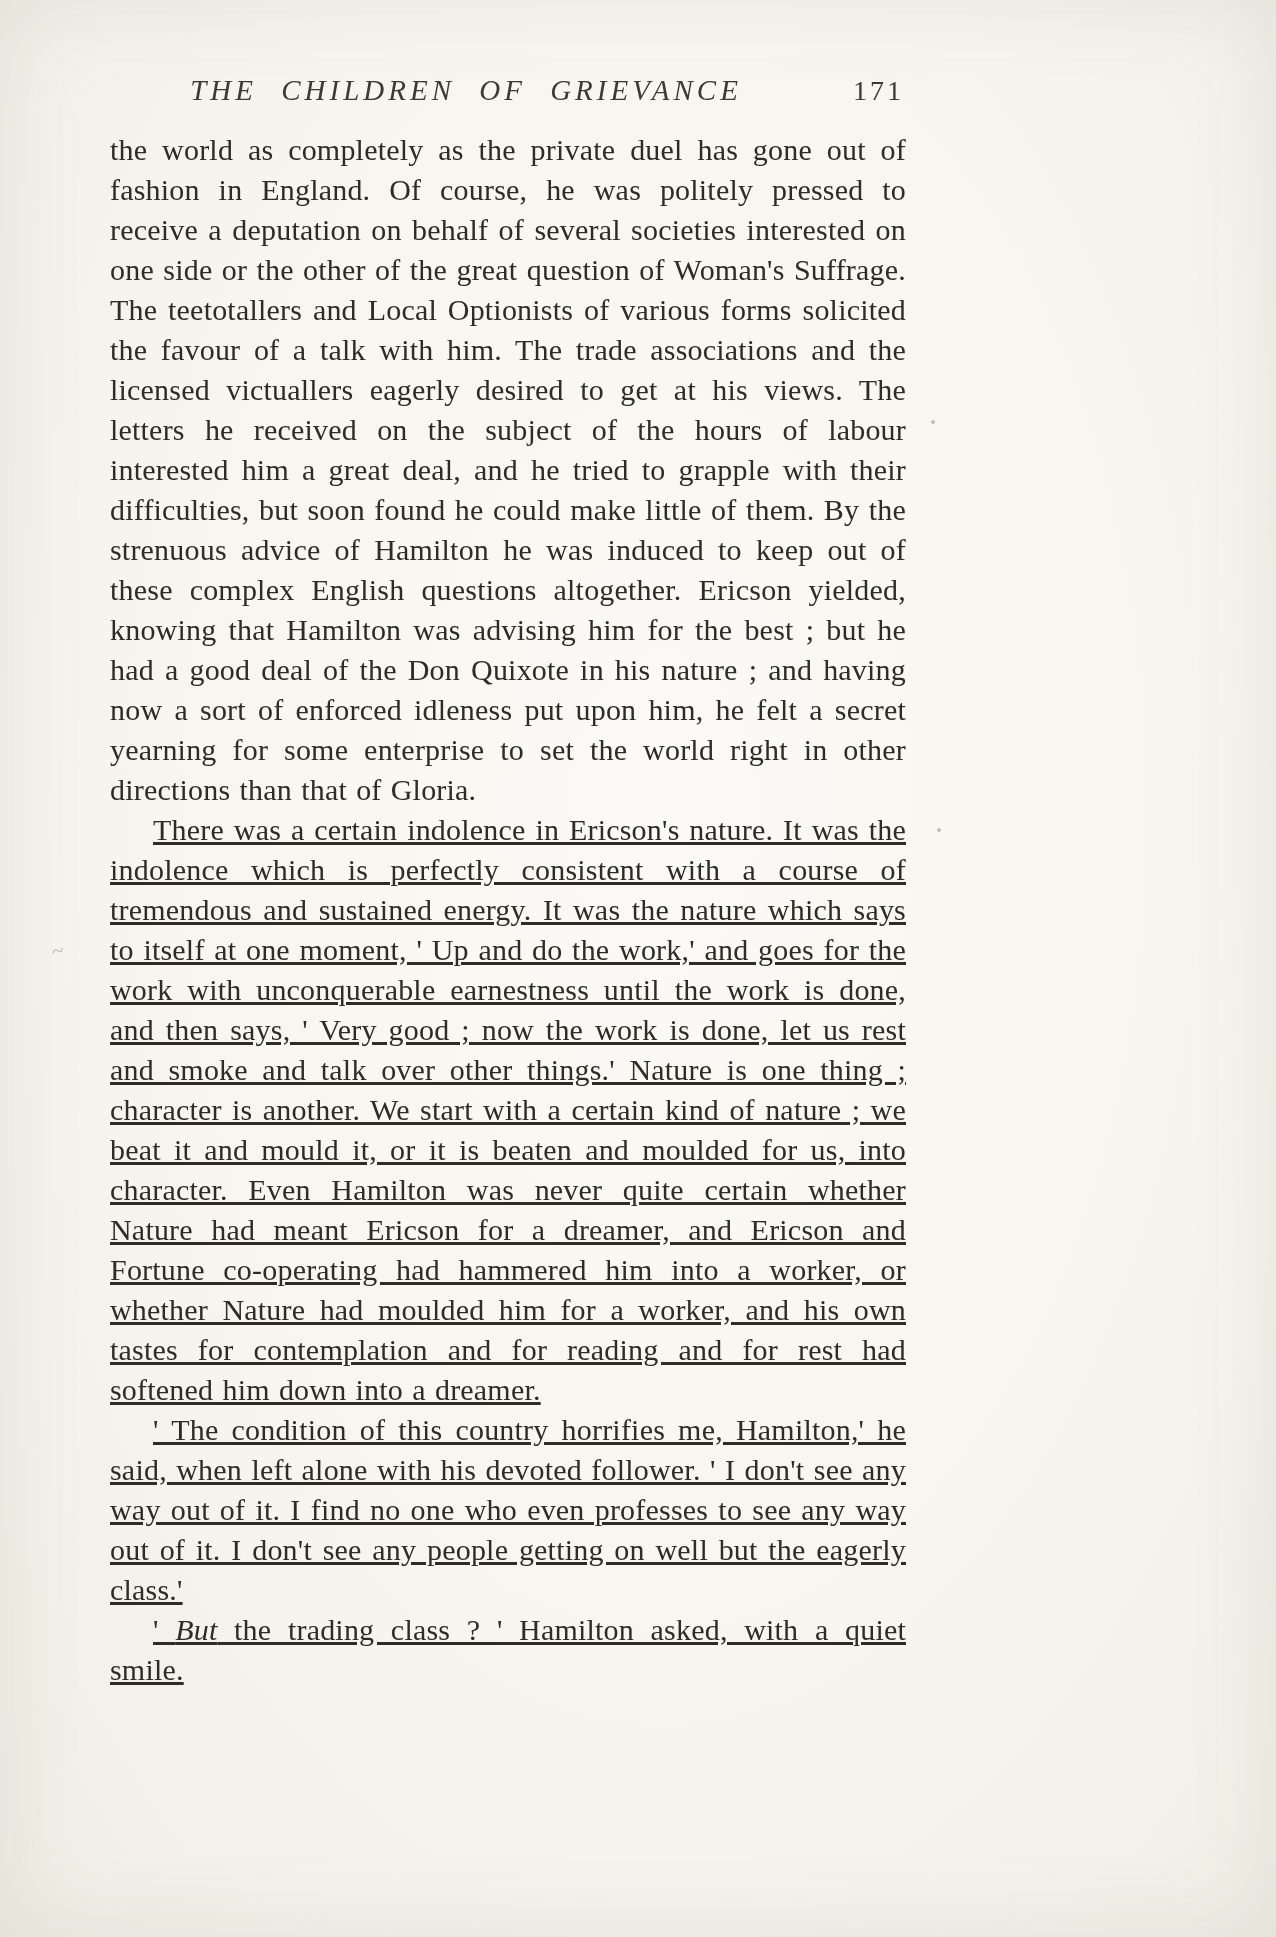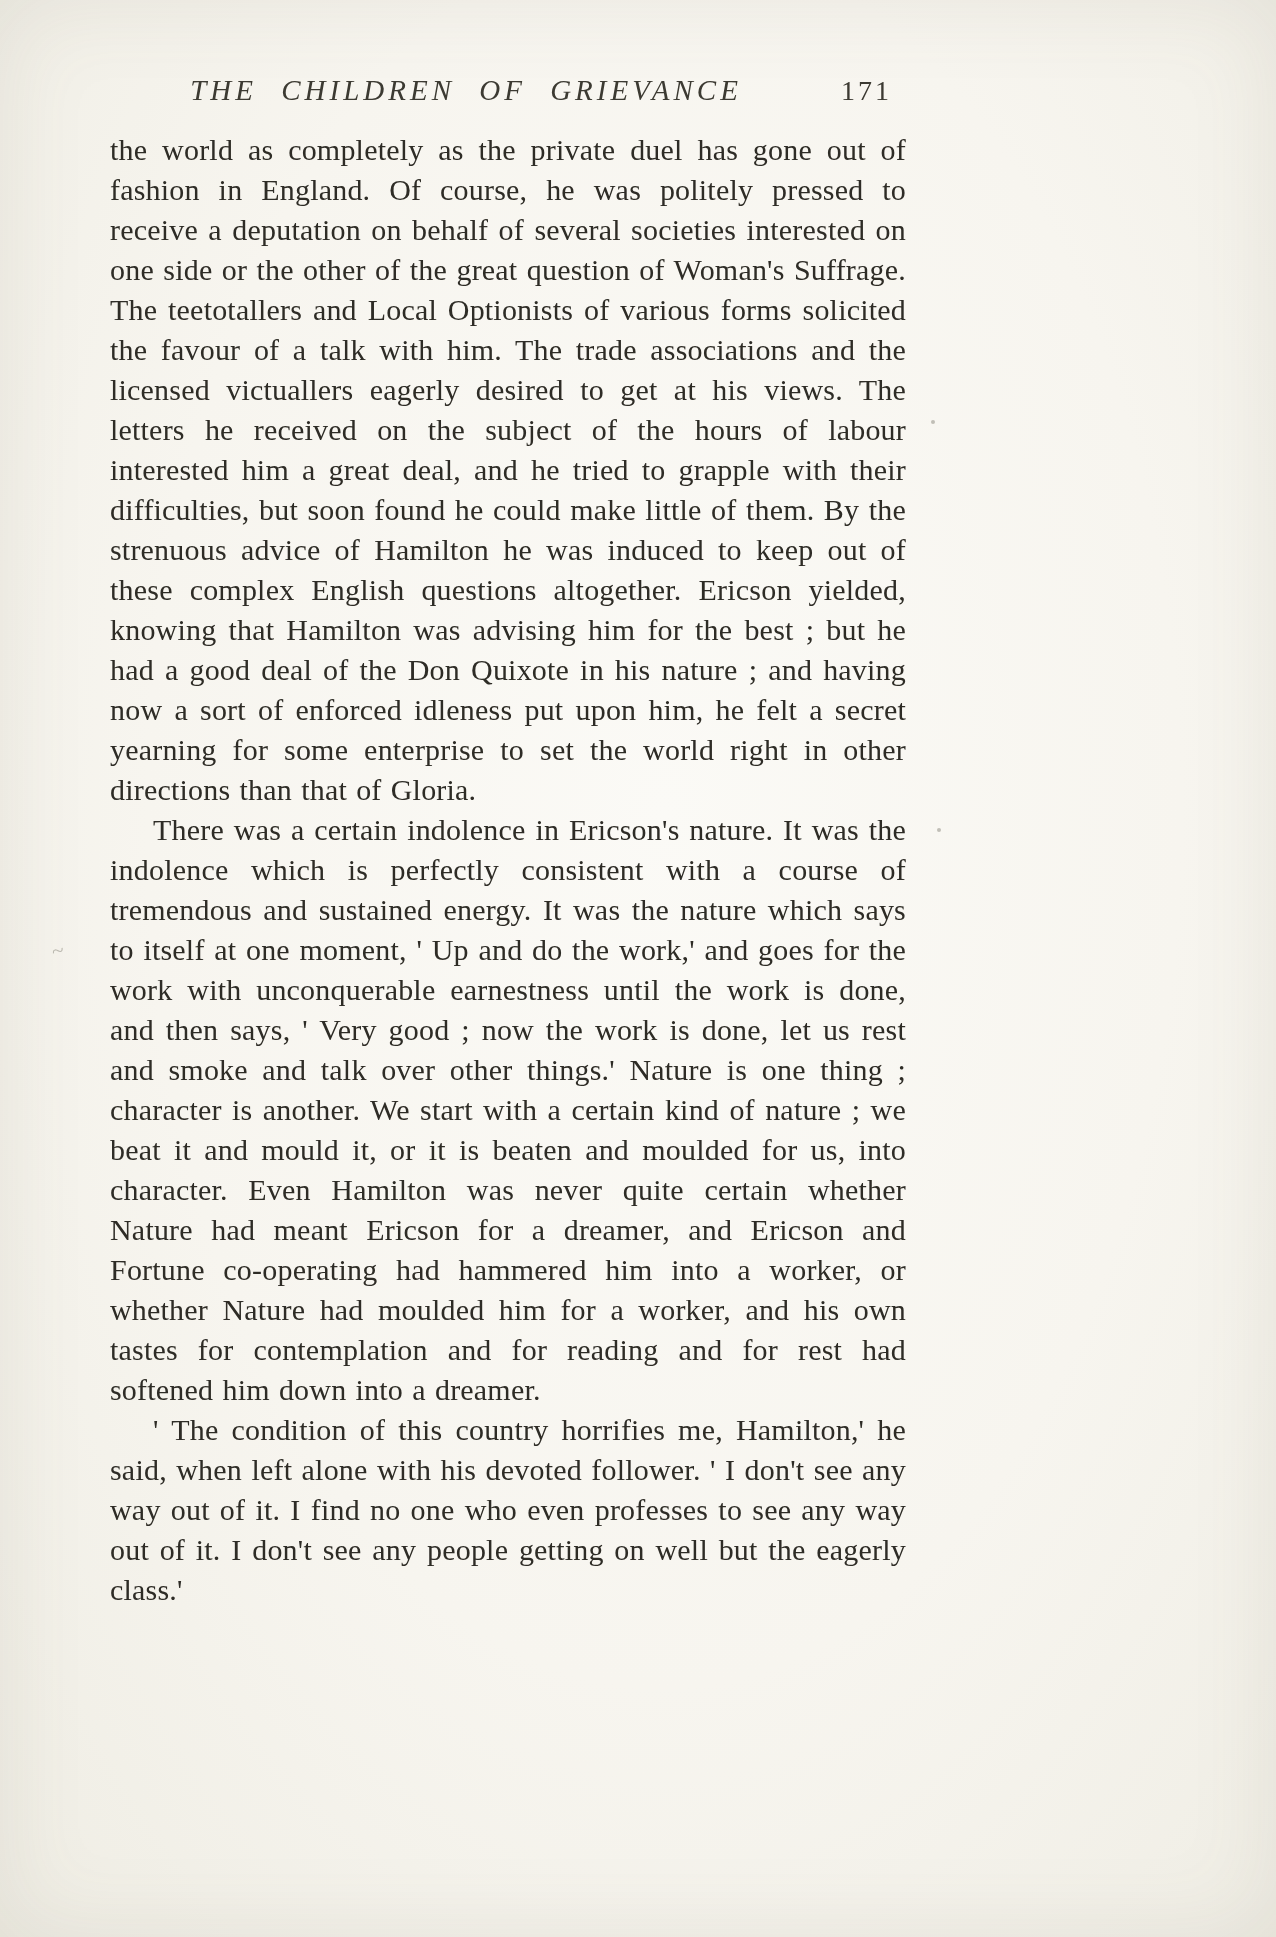--- a/index.html
+++ b/index.html
@@ -37,41 +37,42 @@
     font-style:italic;
     font-size:29px;
     letter-spacing:4px;
     word-spacing:13px;
     color:var(--ink-soft);
     white-space:nowrap;
     padding-right:60px; 
   }
   .page-number{
     position:absolute;
-    right:14px;
+    right:2px;
     top:1px;
     font-size:28px;
     letter-spacing:3px;
     font-style:normal;
     color:var(--ink-soft);
   }
   .body-text{
     margin-top:12px;
     font-size:30px;
     line-height:40px;
     text-align:justify;
     letter-spacing:0.2px;
     word-spacing:1.5px;
     margin-left:24px;
   }
   .body-text p{
     margin:0;
   }
   .body-text p.indent{
     text-indent:43px;
+    text-decoration:underline;
   }
   .body-text i{
     font-style:italic;
   }
   
   .artifact{
     position:absolute;
     color:#8f8d82;
     pointer-events:none;
   }
@@ -99,19 +100,20 @@
 <div class="page">
   <div class="column">
     <header class="page-header">
       <span class="running-title">THE CHILDREN OF GRIEVANCE</span>
       <span class="page-number">171</span>
     </header>
     <main class="body-text">
         <p class=""><span>the world as completely as the private duel has gone out of fashion in England.  Of course, he was politely pressed to receive a deputation on behalf of several societies interested on one side or the other of the great question of Woman's Suffrage.  The teetotallers and Local Optionists of various forms solicited the favour of a talk with him.  The trade associations and the licensed victuallers eagerly desired to get at his views.  The letters he received on the subject of the hours of labour interested him a great deal, and he tried to grapple with their difficulties, but soon found he could make little of them.  By the strenuous advice of Hamilton he was induced to keep out of these complex English questions altogether.  Ericson yielded, knowing that Hamilton was advising him for the best ; but he had a good deal of the Don Quixote in his nature ; and having now a sort of enforced idleness put upon him, he felt a secret yearning for some enterprise to set the world right in other directions than that of Gloria.</span></p>
         <p class="indent"><span>There was a certain indolence in Ericson's nature.  It was the indolence which is perfectly consistent with a course of tremendous and sustained energy.  It was the nature which says to itself at one moment, ' Up and do the work,' and goes for the work with unconquerable earnestness until the work is done, and then says, ' Very good ; now the work is done, let us rest and smoke and talk over other things.'  Nature is one thing ; character is another.  We start with a certain kind of nature ; we beat it and mould it, or it is beaten and moulded for us, into character.  Even Hamilton was never quite certain whether Nature had meant Ericson for a dreamer, and Ericson and Fortune co-operating had hammered him into a worker, or whether Nature had moulded him for a worker, and his own tastes for contemplation and for reading and for rest had softened him down into a dreamer.</span></p>
         <p class="indent"><span>' The condition of this country horrifies me, Hamilton,' he said, when left alone with his devoted follower.  ' I don't see any way out of it.  I find no one who even professes to see any way out of it.  I don't see any people getting on well but the eagerly class.'</span></p>
+        <p class="indent"><span>' </span><i>But</i><span> the trading class ? '  Hamilton asked, with a quiet smile.</span></p>
       </main>
   </div>
 
   <span class="artifact artifact-tilde">~</span>
   <span class="speck speck-1"></span>
   <span class="speck speck-2"></span>
 </div>
 
 </body></html>

